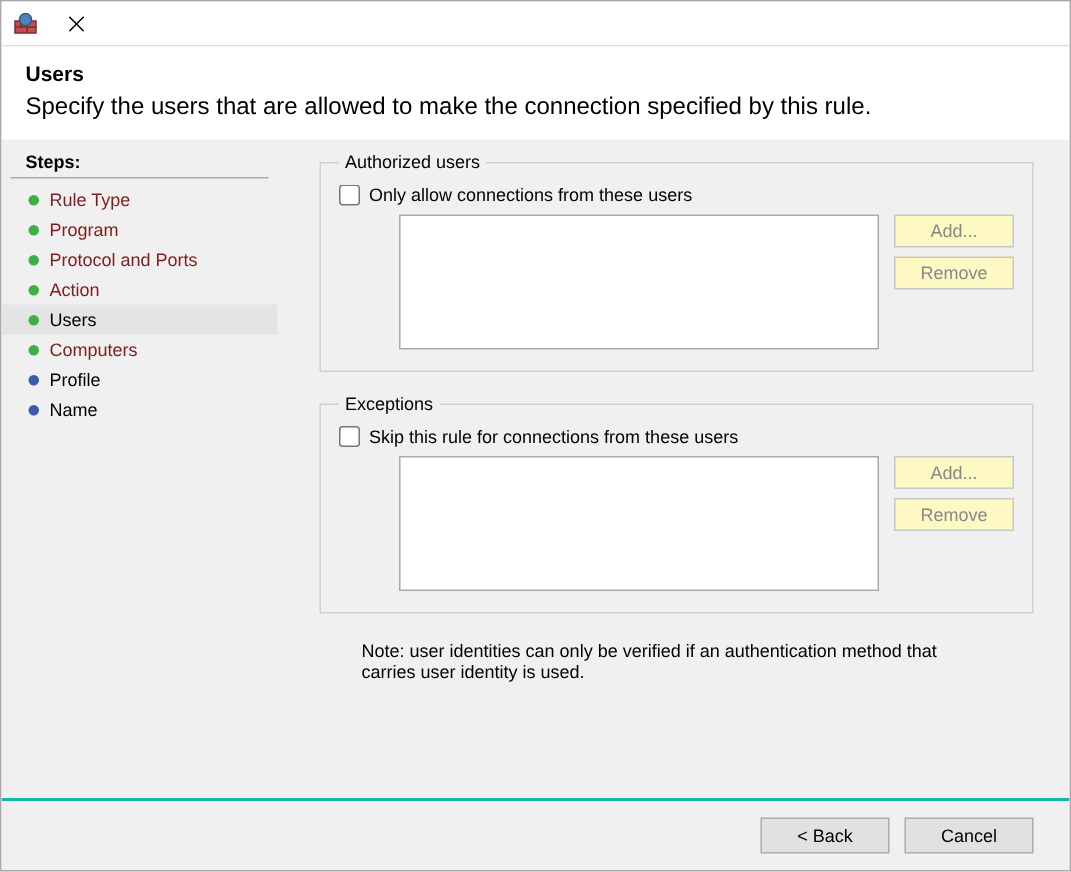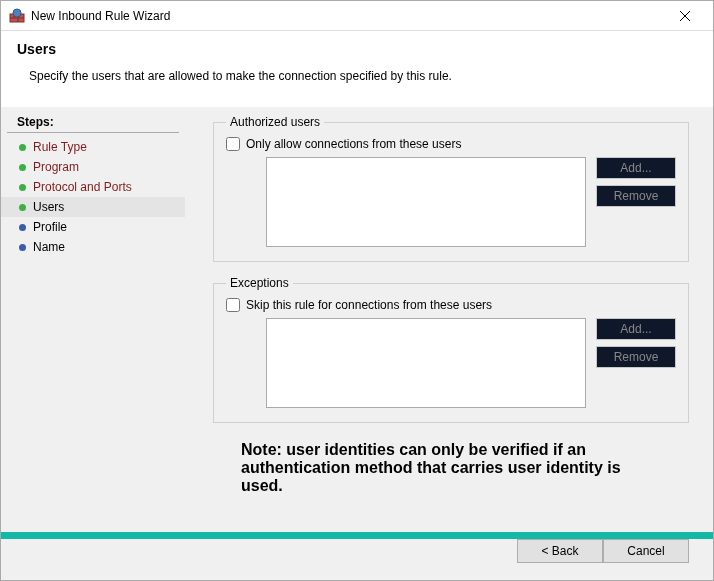--- a/index.html
+++ b/index.html
@@ -37,21 +37,21 @@
   }
   .header {
     background: #fff;
     padding: 10px 16px 12px 16px;
   }
   .header h1 {
     margin: 0 0 6px 0;
     font-size: 14px;
     font-weight: bold;
   }
-  .header p { margin: 12px; font-size: 12px; }
+  .header p { margin: 0; font-size: 16px; }
   .body {
     flex: 1;
     display: flex;
     background: #f0f0f0;
     overflow: hidden;
     gap: 20px;
   }
   .sidebar {
     width: 185px;
     padding: 6px 0;
@@ -116,36 +116,37 @@
     width: 80px; height: 22px;
     border: 1px solid #adadad;
     background: #e1e1e1;
     font-size: 12px;
     font-family: inherit;
     cursor: pointer;
     display: inline-flex; align-items: center; justify-content: center;
   }
   .btn:disabled {
     color: #888;
-    background: #0f172a;
+    background: #fef9c3;
     border-color: #c8c8c8;
     cursor: default;
   }
   .note {
     padding: 4px 8px 0 28px;
-    font-size: 16px;
+    font-size: 12px;
     max-width: 430px;
-    font-weight: bold;
   }
   .footer {
     height: 48px;
     background: #f0f0f0;
-    border-top: 7px solid #14b8a6;
-    display: flex;
+    border-top: 2px solid #14b8a6;
+    display: flex;
+    align-items: center;
     justify-content: flex-end;
+    gap: 10px;
     padding: 0 24px;
   }
   .footer .btn { width: 86px; height: 24px; }
   .highlight-next {
     border: 3px solid #e60000;
     padding: 2px;
     display: inline-flex;
   }
 </style>
 </head>
@@ -154,21 +155,20 @@
 <div class="titlebar">
   <span class="icon">
     <svg width="16" height="16" viewBox="0 0 16 16">
       <rect x="1" y="6" width="14" height="8" fill="#c0504d" stroke="#7a2e2a"></rect>
       <line x1="1" y1="10" x2="15" y2="10" stroke="#7a2e2a"></line>
       <line x1="5" y1="6" x2="5" y2="10" stroke="#7a2e2a"></line>
       <line x1="9" y1="10" x2="9" y2="14" stroke="#7a2e2a"></line>
       <circle cx="8" cy="5" r="4" fill="#4f81bd" stroke="#2e5a8a"></circle>
     </svg>
   </span>
-  <span class="title">New Inbound Rule Wizard</span>
   <div class="close">
     <svg width="10" height="10" viewBox="0 0 10 10">
       <line x1="0" y1="0" x2="10" y2="10" stroke="#000" stroke-width="1"></line>
       <line x1="10" y1="0" x2="0" y2="10" stroke="#000" stroke-width="1"></line>
     </svg>
   </div>
 </div>
 
 <div class="header">
   <h1>Users</h1>
@@ -184,23 +184,31 @@
       <span class="label">Rule Type</span>
     </div>
     <div class="step">
       <span class="bullet done"></span>
       <span class="label">Program</span>
     </div>
     <div class="step">
       <span class="bullet done"></span>
       <span class="label">Protocol and Ports</span>
     </div>
+    <div class="step">
+      <span class="bullet done"></span>
+      <span class="label">Action</span>
+    </div>
     <div class="step current">
       <span class="bullet done"></span>
       <span class="label">Users</span>
+    </div>
+    <div class="step">
+      <span class="bullet done"></span>
+      <span class="label">Computers</span>
     </div>
     <div class="step after">
       <span class="bullet pending"></span>
       <span class="label">Profile</span>
     </div>
     <div class="step after">
       <span class="bullet pending"></span>
       <span class="label">Name</span>
     </div>
   </div>

